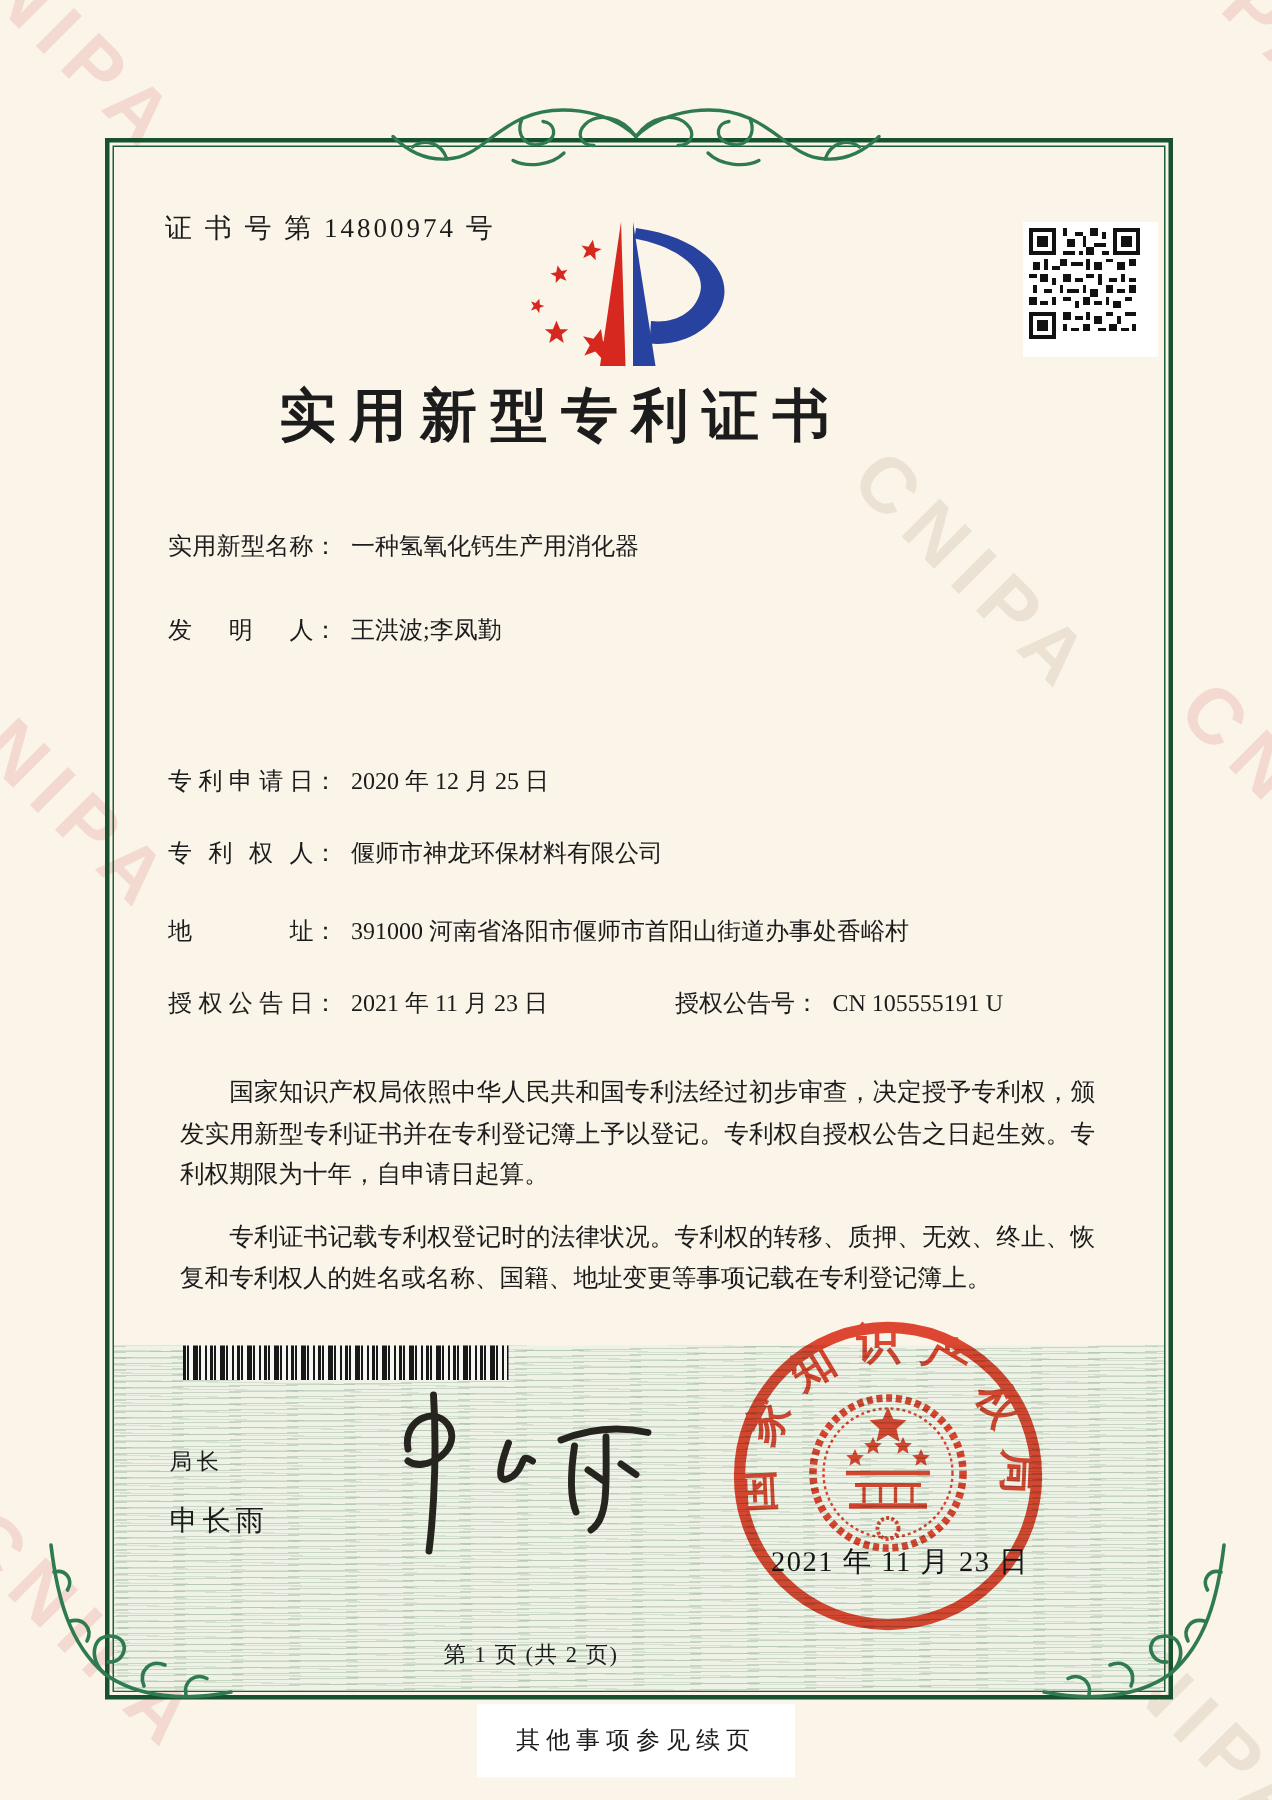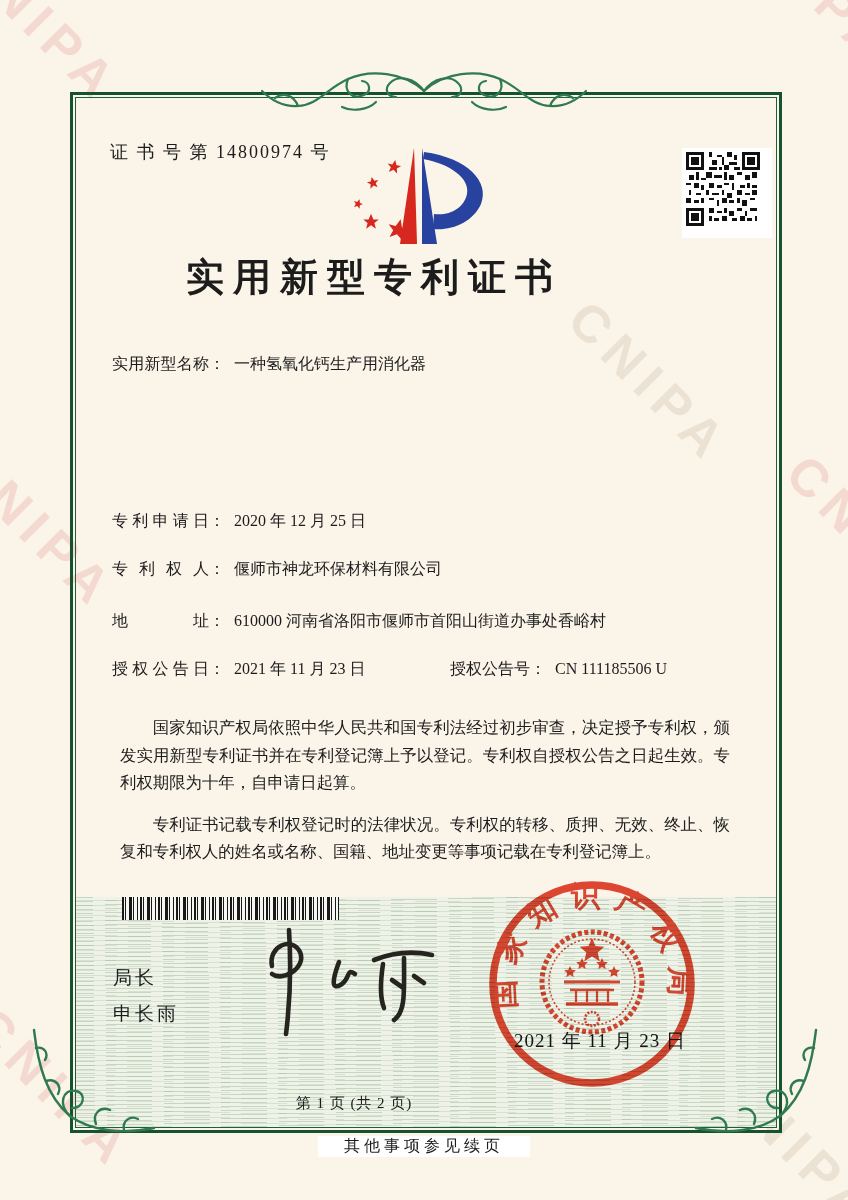--- a/index.html
+++ b/index.html
@@ -88,37 +88,37 @@
   
   .barcode{
     position:absolute;left:122px;top:897px;width:217px;height:23px;z-index:2;
     background:repeating-linear-gradient(90deg,
       #181818 0 2px,#f6f6f2 2px 3px,
       #181818 3px 4px,#f6f6f2 4px 7px,
       #181818 7px 10px,#f6f6f2 10px 11px,
       #181818 11px 12px,#f6f6f2 12px 15px,
       #181818 15px 16px,#f6f6f2 16px 18px);
   }
-  .director-title{position:absolute;left:113px;top:965px;font-size:19px;letter-spacing:3px;z-index:2;}
+  .director-title{position:absolute;left:113px;top:965px;font-size:15px;letter-spacing:3px;z-index:2;}
   .director-name{position:absolute;left:113px;top:1001px;font-size:19px;letter-spacing:3px;z-index:2;}
   .signature{position:absolute;left:242px;top:922px;z-index:3;}
 
   .seal{position:absolute;left:486px;top:878px;z-index:3;mix-blend-mode:multiply;}
   .seal-date{
     position:absolute;left:514px;top:1028px;z-index:4;
     font-size:19px;letter-spacing:1px;color:#141414;white-space:nowrap;
   }
 
   .page-num{
     position:absolute;left:0;top:1094px;width:708px;text-align:center;
     font-size:15px;letter-spacing:1px;z-index:2;
   }
   .cont-note{
     position:absolute;left:50%;top:1136px;transform:translateX(-50%);
-    background:#ffffff;padding:0 26px;font-size:16px;letter-spacing:4px;
+    background:#ffffff;padding:14px 26px;font-size:16px;letter-spacing:4px;
     z-index:2;white-space:nowrap;
   }
 </style>
 </head>
 <body>
 
 <div class="page">
 
   <div class="wm wm-pink" style="left:-62px;top:-8px;">CNIPA</div>
   <div class="wm wm-pink" style="left:712px;top:-46px;">CNIPA</div>
@@ -277,33 +277,36 @@
           <rect x="27" y="25" width="1" height="2"></rect>
       </g>
     </svg>
   </div>
 
   <div class="title">实用新型专利证书</div>
 
   <div class="field-row row-1">
     <span class="field-label">实用新型名称</span><span class="field-colon">：</span><span class="field-value">一种氢氧化钙生产用消化器</span>
   </div>
+  <div class="field-row row-2">
+    <span class="field-label">发明人</span><span class="field-colon">：</span><span class="field-value">王洪波;李凤勤</span>
+  </div>
   <div class="field-row row-4">
     <span class="field-label">专利申请日</span><span class="field-colon">：</span><span class="field-value">2020 年 12 月 25 日</span>
   </div>
   <div class="field-row row-5">
     <span class="field-label">专利权人</span><span class="field-colon">：</span><span class="field-value">偃师市神龙环保材料有限公司</span>
   </div>
   <div class="field-row row-6">
-    <span class="field-label">地址</span><span class="field-colon">：</span><span class="field-value">610000 河南省洛阳市偃师市首阳山街道办事处香峪村</span>
+    <span class="field-label">地址</span><span class="field-colon">：</span><span class="field-value">391000 河南省洛阳市偃师市首阳山街道办事处香峪村</span>
   </div>
   <div class="field-row row-7">
     <span class="field-label">授权公告日</span><span class="field-colon">：</span><span class="field-value">2021 年 11 月 23 日</span>
     <span class="grant-second">
-      <span class="field-label">授权公告号</span><span class="field-colon">：</span><span class="field-value">CN 111185506 U</span>
+      <span class="field-label">授权公告号</span><span class="field-colon">：</span><span class="field-value">CN 105555191 U</span>
     </span>
   </div>
 
   <div class="body-text">
     <p>国家知识产权局依照中华人民共和国专利法经过初步审查，决定授予专利权，颁发实用新型专利证书并在专利登记簿上予以登记。专利权自授权公告之日起生效。专利权期限为十年，自申请日起算。</p>
     <p>专利证书记载专利权登记时的法律状况。专利权的转移、质押、无效、终止、恢复和专利权人的姓名或名称、国籍、地址变更等事项记载在专利登记簿上。</p>
   </div>
 
   <div class="barcode"></div>
 

